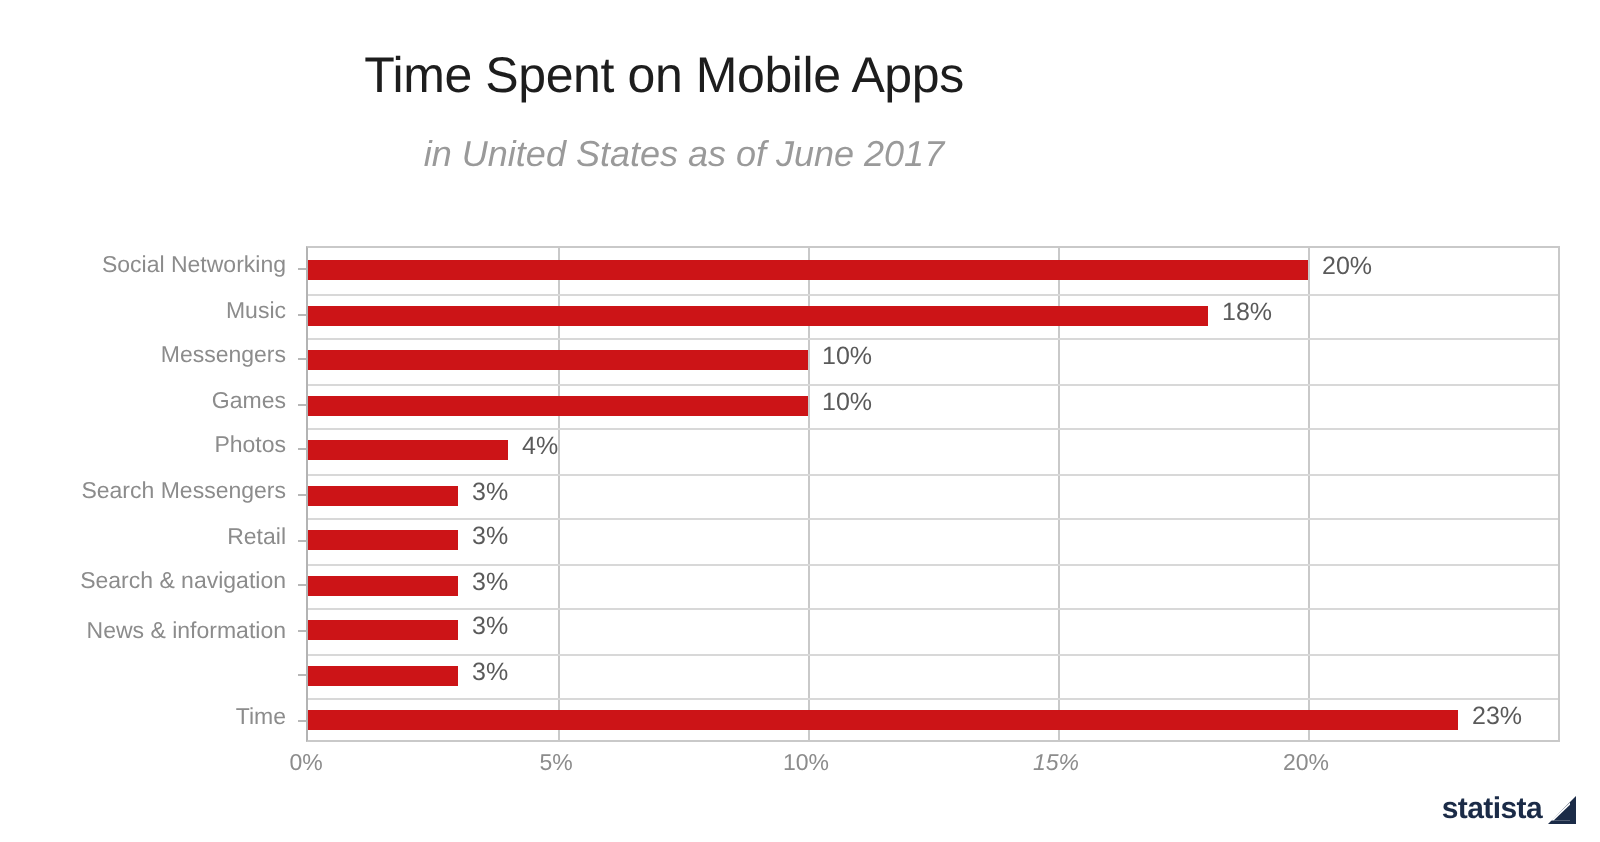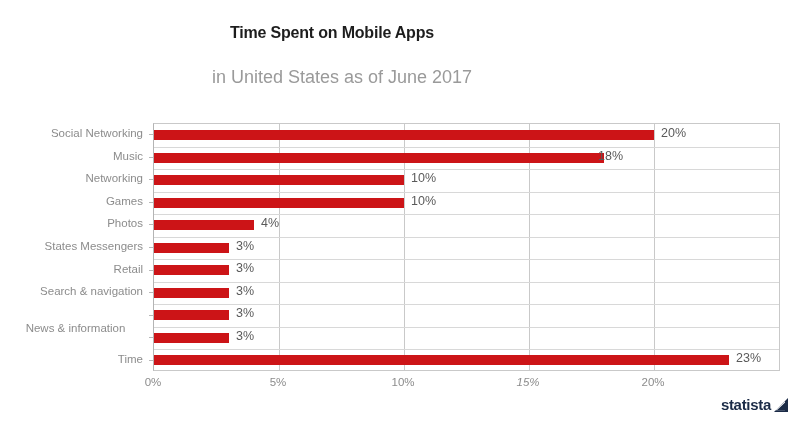--- a/index.html
+++ b/index.html
@@ -13,32 +13,33 @@
     position: relative;
     width: 800px; height: 421px;
     background: #ffffff;
   }
 
   
   #chart-title {
     position: absolute;
     top: 24px; left: 0; width: 664px;
     text-align: center;
-    font-size: 16px;
-    font-weight: bold;
+    font-size: 25px;
+    font-weight: normal;
     color: #1d1d1d;
     letter-spacing: -0.2px;
   }
   #chart-subtitle {
     position: absolute;
     top: 67px; left: 0; width: 684px;
     text-align: center;
     font-size: 18px;
     font-weight: normal;
     color: #9a9a9a;
+    font-style: italic;
   }
 
   
   #plot-area {
     position: absolute;
     left: 153px;
     top: 123px;
     width: 627px;
     height: 248px;
     border: 1px solid #c9c9c9;
@@ -150,33 +151,33 @@
 
   <div id="chart-title">Time Spent on Mobile Apps</div>
 
   <div id="chart-subtitle">in United States as of June 2017</div>
 
   <div id="y-axis-labels">
       <div class="cat-label" style="top: 4.27273px;">Social Networking</div>
       <div class="tick-mark" style="top: 11.2727px;"></div>
       <div class="cat-label" style="top: 26.8182px;">Music</div>
       <div class="tick-mark" style="top: 33.8182px;"></div>
-      <div class="cat-label" style="top: 49.3636px;">Networking</div>
+      <div class="cat-label" style="top: 49.3636px;">Messengers</div>
       <div class="tick-mark" style="top: 56.3636px;"></div>
       <div class="cat-label" style="top: 71.9091px;">Games</div>
       <div class="tick-mark" style="top: 78.9091px;"></div>
       <div class="cat-label" style="top: 94.4545px;">Photos</div>
       <div class="tick-mark" style="top: 101.455px;"></div>
-      <div class="cat-label" style="top: 117px;">States Messengers</div>
+      <div class="cat-label" style="top: 117px;">Search Messengers</div>
       <div class="tick-mark" style="top: 124px;"></div>
       <div class="cat-label" style="top: 139.545px;">Retail</div>
       <div class="tick-mark" style="top: 146.545px;"></div>
       <div class="cat-label" style="top: 162.091px;">Search &amp; navigation</div>
       <div class="tick-mark" style="top: 169.091px;"></div>
-      <div class="cat-label" style="top: 199px; text-align: center;">News &amp; information</div>
+      <div class="cat-label" style="top: 187px;">News &amp; information</div>
       <div class="tick-mark" style="top: 191.636px;"></div>
       <div class="tick-mark" style="top: 214.182px;"></div>
       <div class="cat-label" style="top: 229.727px;">Time</div>
       <div class="tick-mark" style="top: 236.727px;"></div>
     </div>
 
   <div id="plot-area">
     <div id="gridlines-v">
         <div class="gridline-v" style="left: 125px;"></div>
         <div class="gridline-v" style="left: 250px;"></div>
@@ -195,21 +196,21 @@
         <div class="gridline-h" style="top: 202.909px;"></div>
         <div class="gridline-h" style="top: 225.455px;"></div>
       </div>
     <div id="bars-group">
         <div class="bar-row" style="top: 0px;">
           <div class="bar" style="width: 500px; background: rgb(204, 20, 23);"></div>
           <div class="bar-value" style="left: 507px;">20%</div>
         </div>
         <div class="bar-row" style="top: 22.5455px;">
           <div class="bar" style="width: 450px; background: rgb(204, 20, 23);"></div>
-          <div class="bar-value" style="left: 444px;">18%</div>
+          <div class="bar-value" style="left: 457px;">18%</div>
         </div>
         <div class="bar-row" style="top: 45.0909px;">
           <div class="bar" style="width: 250px; background: rgb(204, 20, 23);"></div>
           <div class="bar-value" style="left: 257px;">10%</div>
         </div>
         <div class="bar-row" style="top: 67.6364px;">
           <div class="bar" style="width: 250px; background: rgb(204, 20, 23);"></div>
           <div class="bar-value" style="left: 257px;">10%</div>
         </div>
         <div class="bar-row" style="top: 90.1818px;">

